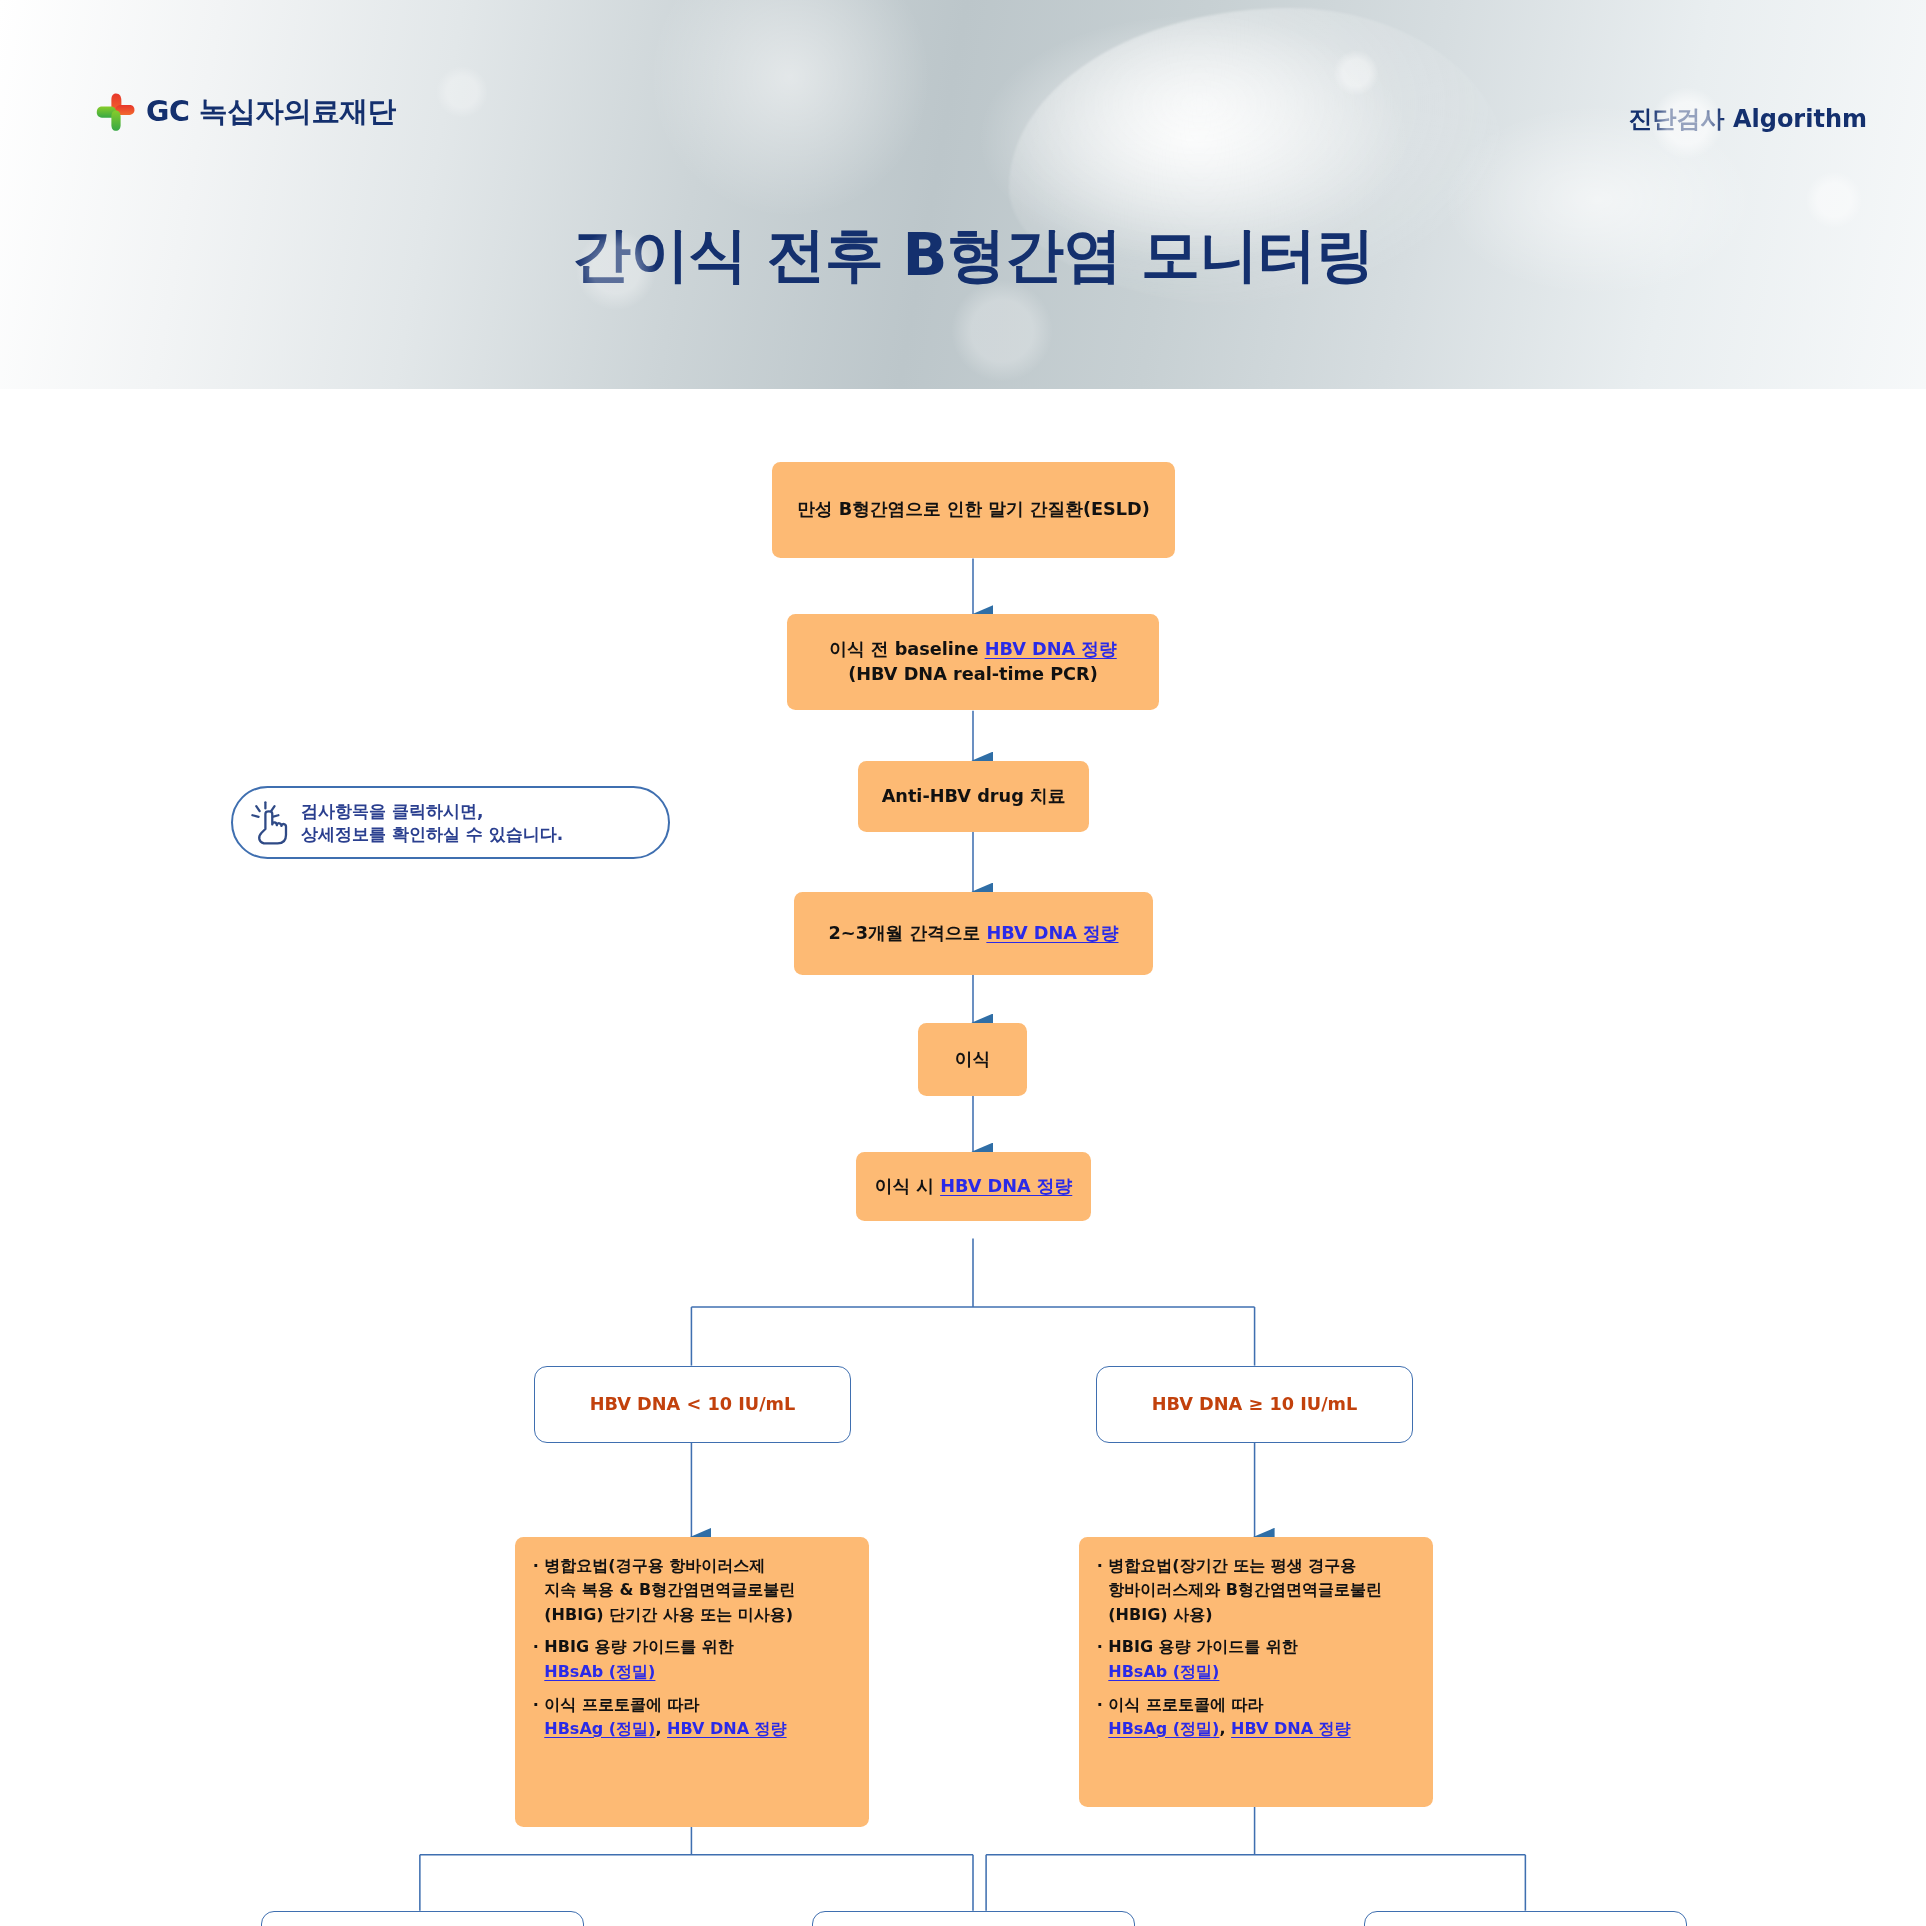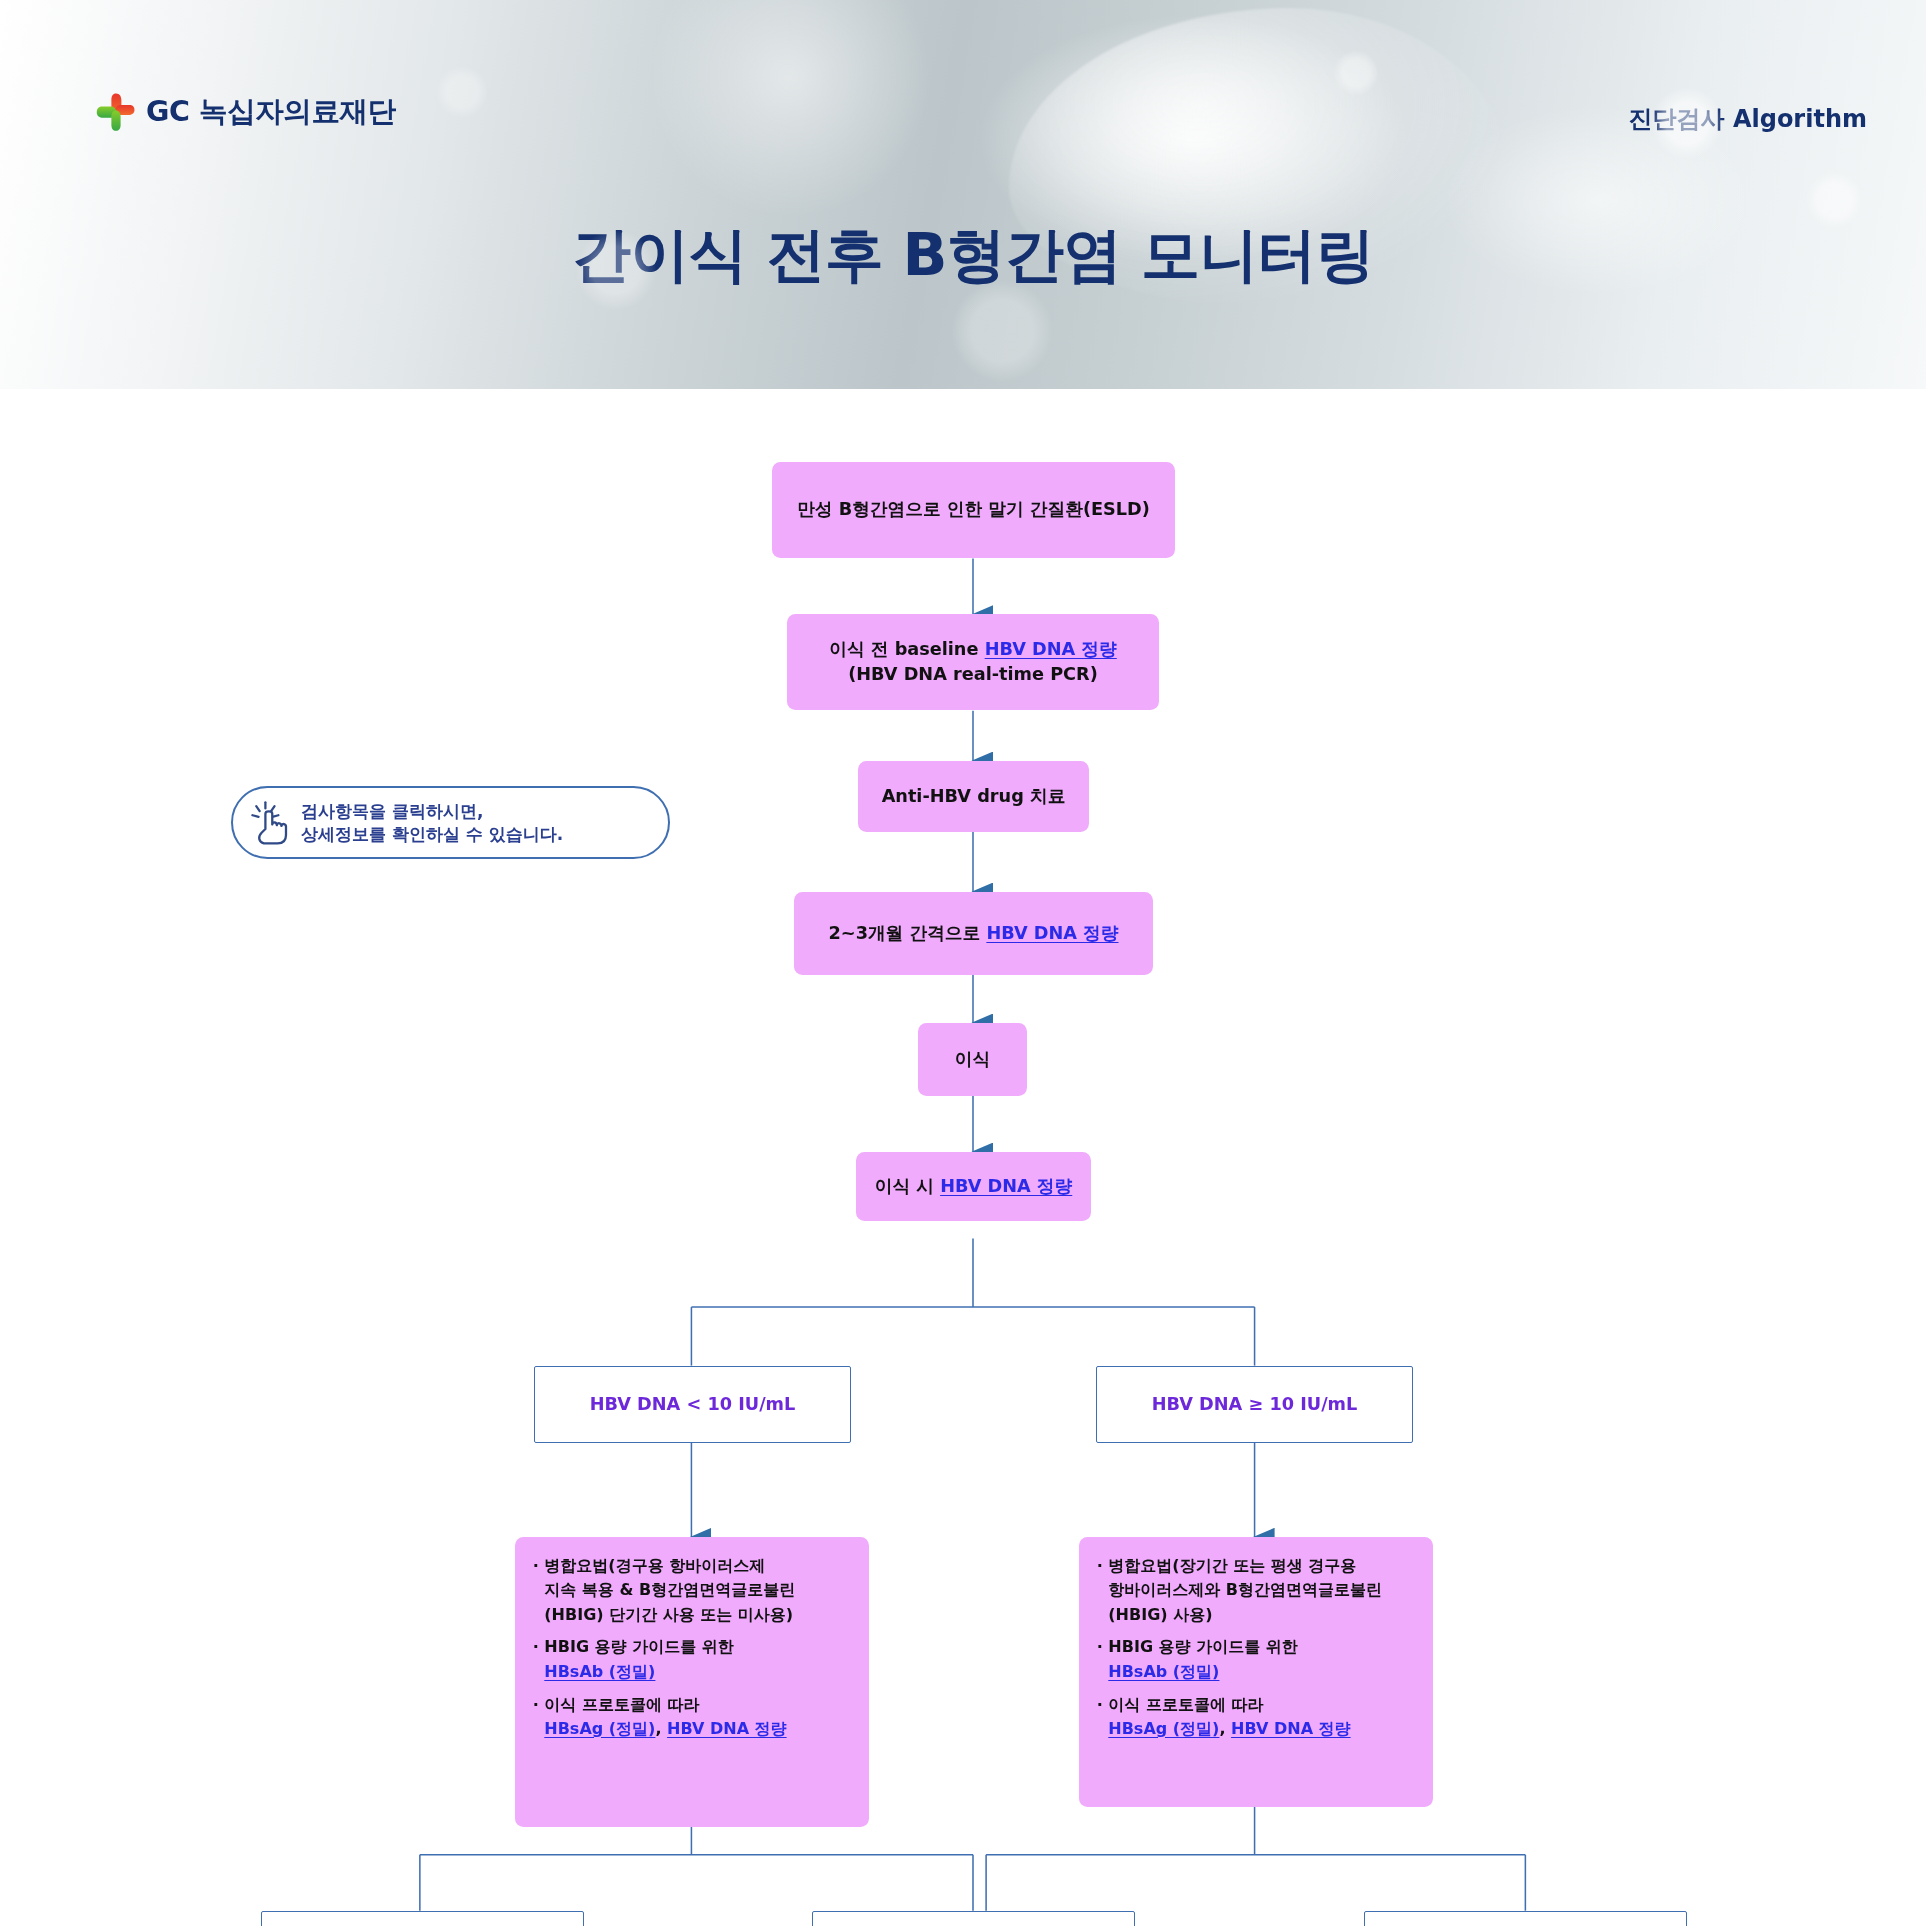--- a/index.html
+++ b/index.html
@@ -61,26 +61,26 @@
   .svg-layer{position:absolute;left:0;top:0;width:1946px;height:2752px;}
 
   
   .node{
     position:absolute;box-sizing:border-box;
     display:flex;align-items:center;justify-content:center;
     text-align:center;line-height:1.42;
     font-family:"DejaVu Sans","Liberation Sans",sans-serif;
   }
   .node.fill{
-    background:#f0abfc;border-radius:8.5px;color:#111;
+    background:#fdba74;border-radius:8.5px;color:#111;
     font-size:17.7px;font-weight:600;
   }
   .node.outline{
-    background:#fff;border:1.5px solid #3f6fb0;border-radius:2px;
-    font-size:17.7px;font-weight:600;color:#6d28d9;
+    background:#fff;border:1.5px solid #3f6fb0;border-radius:13px;
+    font-size:17.7px;font-weight:600;color:#c2410c;
   }
   .node.list{
     display:block;text-align:left;padding:17px 17px 17px 17.7px;
     font-size:16px;font-weight:600;line-height:1.52;
   }
   .node.list .li{display:block;margin-bottom:8.5px;text-indent:-11.6px;padding-left:11.6px;}
   .node.list .li:last-child{margin-bottom:0;}
   .node.list .li .bullet{color:#111;}
   .lnk{color:#2a2ae8;text-underline-offset:2.7px;}
 

